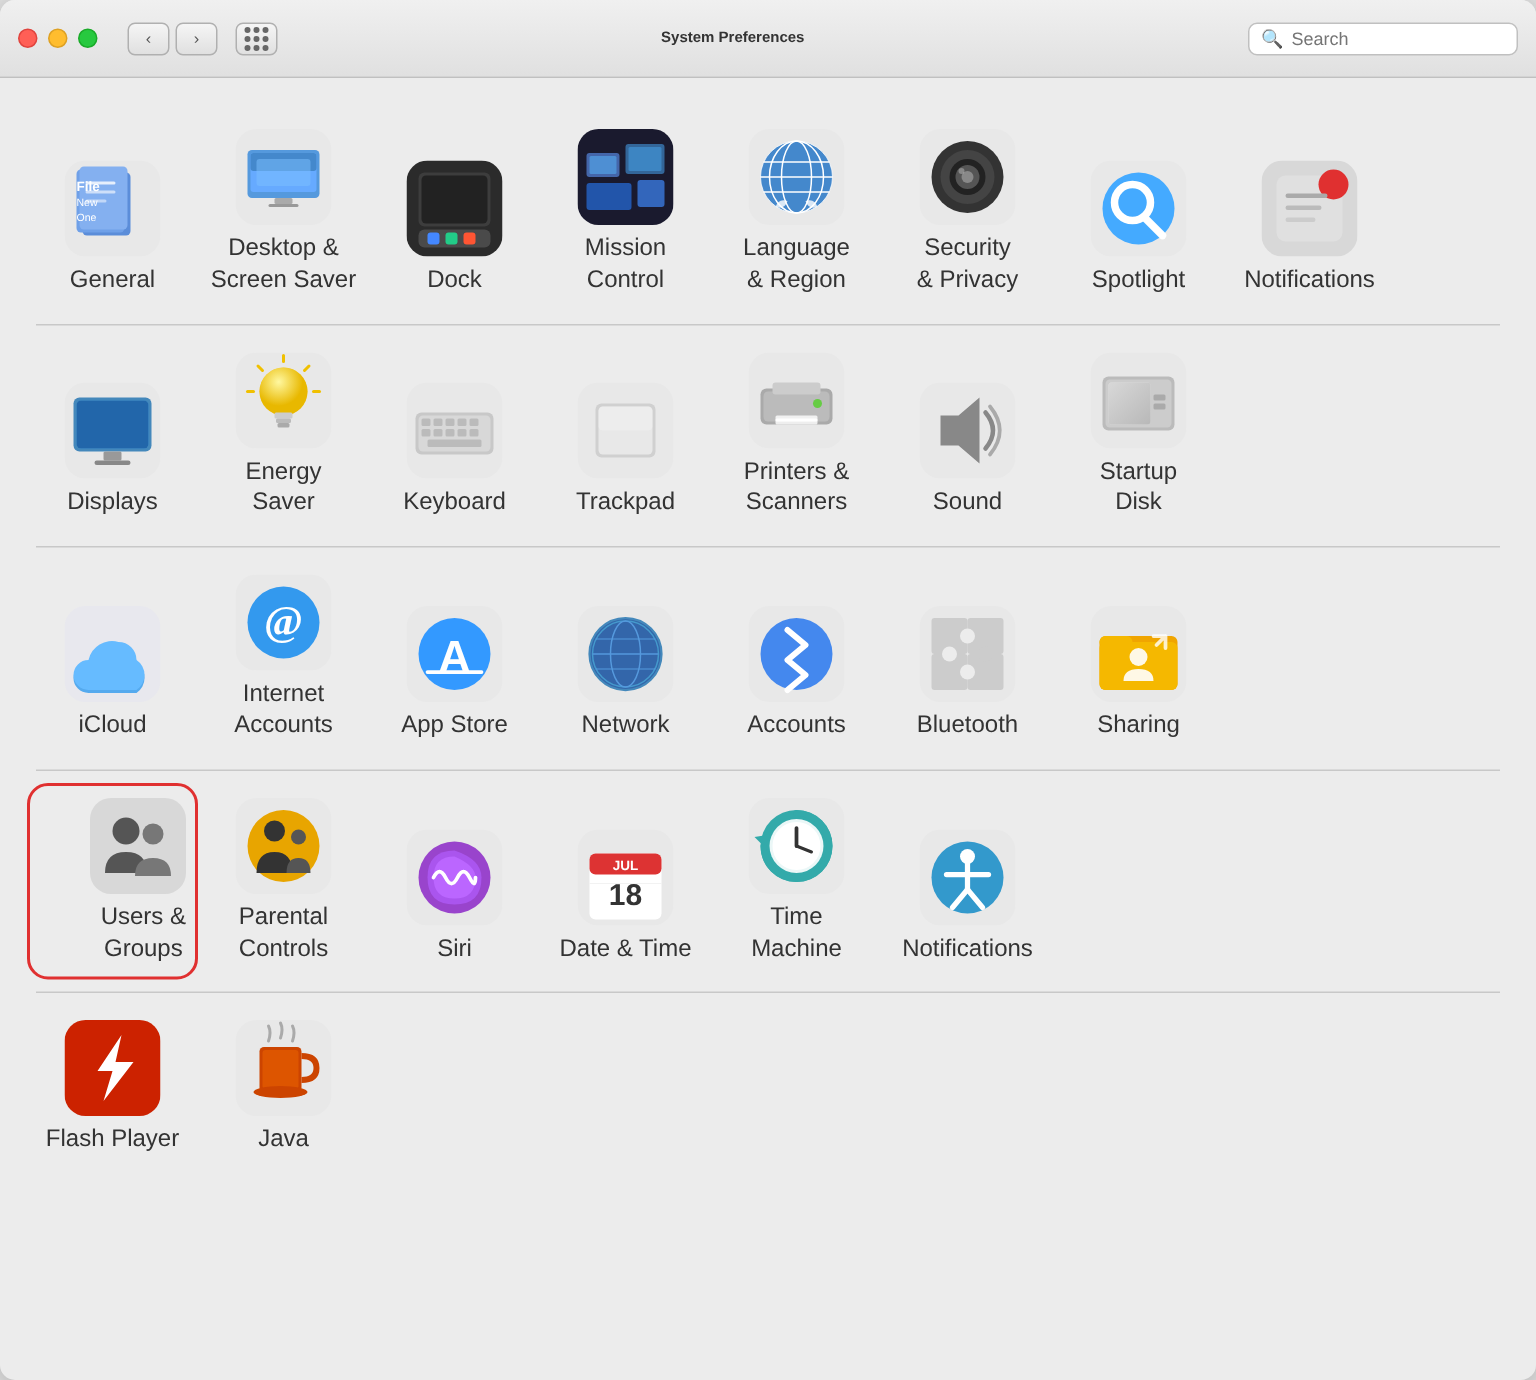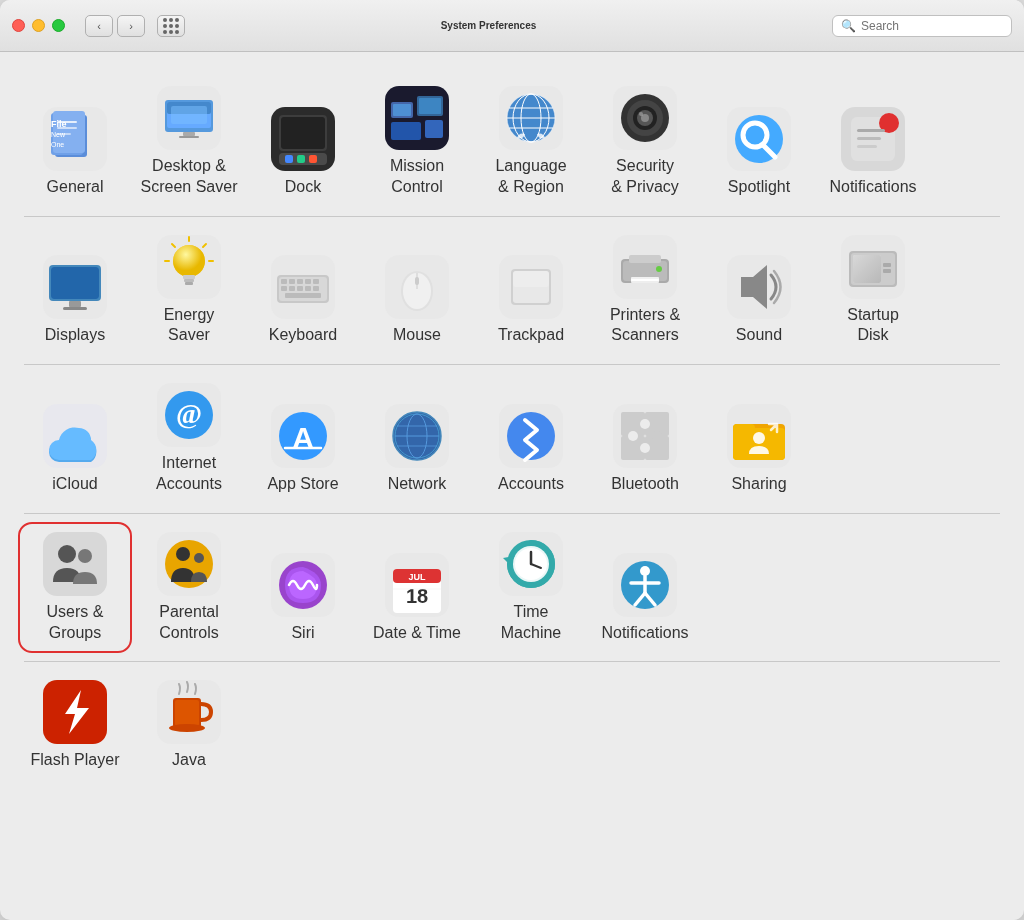--- a/index.html
+++ b/index.html
@@ -152,20 +152,21 @@
       color: #333;
       line-height: 1.3;
       text-align: center;
     }
 
     
     .pref-item.selected {
       outline: 2.5px solid #e03030;
       outline-offset: 0px;
       border-radius: 12px;
+      align-items: flex-end;
     }
 
     
     svg { display: block; }
 
     
     .grid-dots {
       display: grid;
       grid-template-columns: repeat(3,4px);
       gap: 2px;
@@ -423,35 +424,20 @@
               <rect x="26" y="31" width="6" height="5" rx="1" fill="#bbb"></rect>
               <rect x="34" y="31" width="6" height="5" rx="1" fill="#bbb"></rect>
               <rect x="42" y="31" width="6" height="5" rx="1" fill="#bbb"></rect>
 
               <rect x="14" y="38" width="36" height="5" rx="1" fill="#bbb"></rect>
             </svg>
           </div>
           <span class="pref-label">Keyboard</span>
         </div>
 
-        <div class="pref-item">
-          <div class="pref-icon">
-            <svg width="64" height="64" viewBox="0 0 64 64">
-              <rect width="64" height="64" rx="14" fill="#e8e8e8"></rect>
-
-              <ellipse cx="32" cy="36" rx="16" ry="20" fill="#e0e0e0"></ellipse>
-              <ellipse cx="32" cy="36" rx="14" ry="18" fill="#f0f0f0"></ellipse>
-
-              <line x1="32" y1="18" x2="32" y2="34" stroke="#ccc" stroke-width="1"></line>
-
-              <rect x="30" y="22" width="4" height="8" rx="2" fill="#ccc"></rect>
-            </svg>
-          </div>
-          <span class="pref-label">Mouse</span>
-        </div>
 
         <div class="pref-item">
           <div class="pref-icon">
             <svg width="64" height="64" viewBox="0 0 64 64">
               <rect width="64" height="64" rx="14" fill="#e8e8e8"></rect>
 
               <rect x="12" y="14" width="40" height="36" rx="4" fill="#d0d0d0"></rect>
               <rect x="14" y="16" width="36" height="32" rx="3" fill="#e8e8e8"></rect>
 
               <rect x="14" y="16" width="36" height="16" rx="3" fill="#f0f0f0" opacity="0.6"></rect>

